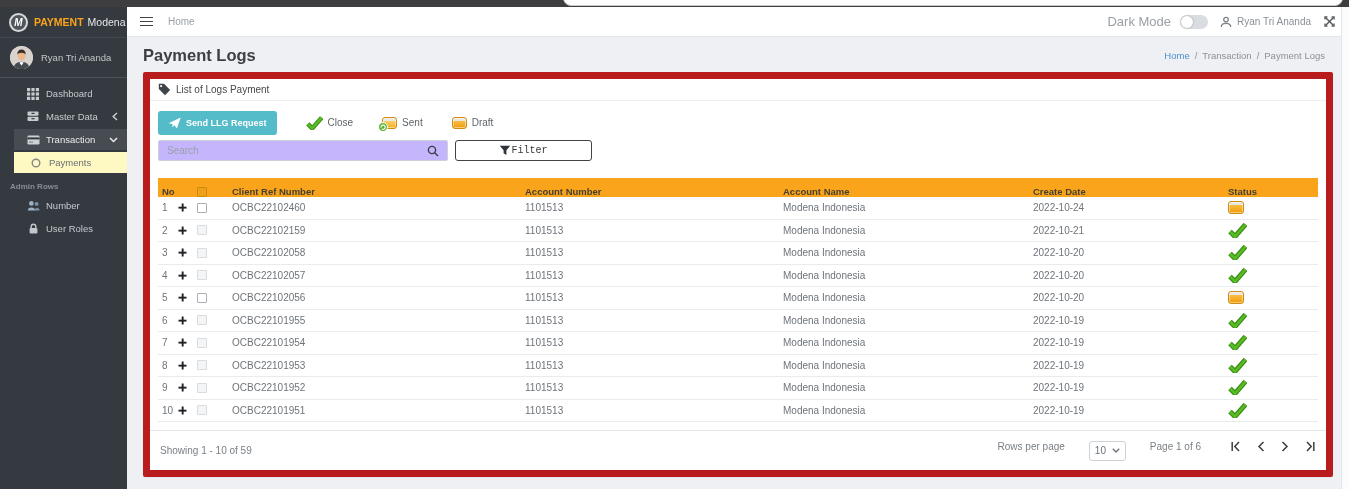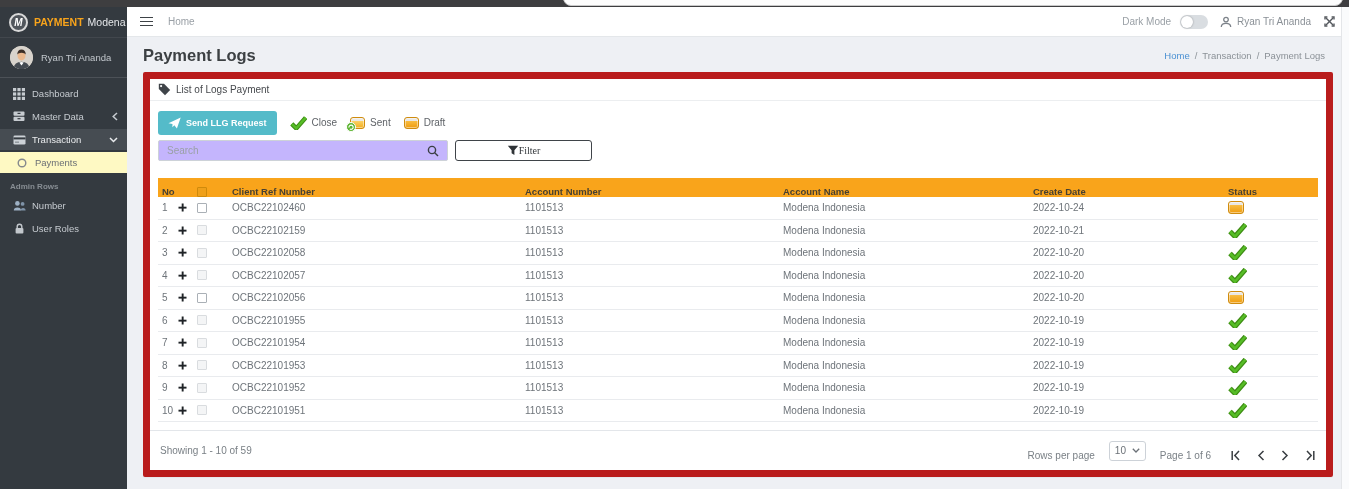--- a/index.html
+++ b/index.html
@@ -21,60 +21,60 @@
   .sidebar{position:absolute;left:0;top:7px;bottom:0;width:127px;background:var(--sidebar-bg);z-index:20;}
   .brand{height:31px;display:flex;align-items:center;padding-left:9px;border-bottom:1px solid rgba(255,255,255,0.07);}
   .logo-circle{width:19px;height:19px;border-radius:50%;background:#51565c;border:2px solid #d9d9d9;color:#fff;
     font-weight:bold;font-style:italic;font-size:10px;display:flex;align-items:center;justify-content:center;flex-shrink:0;}
   .brand-payment{color:var(--accent-orange);font-weight:bold;font-size:10.5px;margin-left:6px;}
   .brand-modena{color:#e4e6e8;font-size:10.5px;margin-left:4px;}
   .user-row{display:flex;align-items:center;padding:8px 10px;border-bottom:1px solid rgba(255,255,255,0.12);}
   .avatar{width:23px;height:23px;border-radius:50%;overflow:hidden;flex-shrink:0;background:#d8d3cc;}
   .user-name{color:#c2c7cc;font-size:9.5px;margin-left:8px;}
   .nav{padding-top:5px;}
-  .nav-item{height:21px;display:flex;align-items:center;padding:0 9px 0 12px;color:#c6cbd0;font-size:9.5px;margin-bottom:2px;cursor:default;}
+  .nav-item{height:21px;display:flex;align-items:center;padding:0 9px 0 12px;color:#c6cbd0;font-size:9.5px;margin-bottom:2px;cursor:default;margin-left:14px;}
   .nav-item .nicon{width:14px;margin-right:6px;display:flex;justify-content:center;align-items:center;}
   .nav-item .chev{margin-left:auto;display:flex;}
   .nav-item.highlight{background:#464c52;color:#e9ebed;}
   .nav-item.sub{padding-left:15px;}
   .nav-item.active{background:#fef9c3;color:#6b7075;}
   .section-label{color:#878d93;font-size:8px;font-weight:bold;padding:7px 0 4px 10px;}
   
   .topbar{position:absolute;left:127px;right:0;top:7px;height:30px;background:#fff;border-bottom:1px solid #e4e7ea;
     display:flex;align-items:center;z-index:15;}
   .hamburger{margin-left:13px;display:flex;flex-direction:column;gap:2.5px;cursor:pointer;}
   .hamburger i{display:block;width:13px;height:1.6px;background:#3d4246;}
   .topbar-home{margin-left:15px;color:#9aa0a6;font-size:10px;}
   .topbar-right{margin-left:auto;display:flex;align-items:center;padding-right:14px;}
-  .dark-mode-label{color:#9aa0a6;font-size:10px;}
+  .dark-mode-label{color:#9aa0a6;font-size:13px;}
   .toggle{width:28px;height:14px;border-radius:7px;background:#d9dde1;position:relative;margin:0 12px 0 9px;cursor:pointer;}
   .knob{position:absolute;left:1px;top:1px;width:12px;height:12px;border-radius:50%;background:#fff;box-shadow:0 0 2px rgba(0,0,0,0.35);}
   .topbar-user{display:flex;align-items:center;gap:5px;color:#8a9096;font-size:10px;margin-right:13px;cursor:pointer;}
   
   .main{position:absolute;left:127px;right:8px;top:37px;bottom:0;}
   .title-row{display:flex;align-items:center;padding:9px 16px 0 16px;}
   .page-title{font-size:16.5px;font-weight:bold;color:#3c4043;margin:0;}
   .breadcrumb{margin-left:auto;font-size:9.5px;color:#8b9197;display:flex;gap:5px;align-items:center;}
   .crumb-link{color:var(--link-blue);cursor:pointer;}
   
   .card{position:absolute;left:16px;right:8px;top:35px;height:405px;background:#fff;border:7px solid #b91c1c;border-radius:2px;
     box-shadow:0 1px 1px rgba(0,0,0,0.03);}
   .card-header{height:22px;display:flex;align-items:center;gap:5px;padding:0 8px;border-bottom:1px solid #eceef0;
     font-size:10px;color:#46494d;}
-  .toolbar-row{display:flex;align-items:center;margin:9px 8px 0 8px;gap:13px;height:25px;}
+  .toolbar-row{display:flex;align-items:center;margin:9px 8px 0 8px;gap:29px;height:25px;}
   .btn-send{background:var(--teal);color:#fff;font-size:9px;font-weight:bold;border:none;border-radius:3px;height:24px;
     padding:0 10px;display:flex;align-items:center;gap:5px;font-family:inherit;cursor:pointer;}
   .legend-item{display:flex;align-items:center;gap:5px;font-size:10px;color:#5f6368;}
   .search-row{display:flex;margin:5px 8px 0 8px;gap:7px;}
   .search-box{width:290px;height:21px;border:1px solid #cdd2d8;border-radius:2px;display:flex;align-items:center;background:#c4b5fd;}
   .search-box input{border:none;outline:none;flex:1;font-size:10px;padding:0 8px;color:#495057;font-family:inherit;background:transparent;}
   .search-box input::placeholder{color:#9aa0a6;}
   .search-mag{margin-right:8px;display:flex;}
   .btn-filter{width:137px;height:21px;border:1px solid #3f4449;border-radius:3px;background:#fff;display:flex;align-items:center;
-    justify-content:center;font-size:10px;color:#33373b;font-family:Liberation Serif, serif;cursor:pointer;}
+    justify-content:center;font-size:10px;color:#33373b;font-family:Liberation Mono, monospace;cursor:pointer;}
   
   .table-wrap{margin:17px 8px 0 8px;}
   .thead{display:flex;height:19px;background:var(--accent-orange);align-items:flex-end;font-size:9.5px;font-weight:bold;color:#474031;}
   .trow{display:flex;height:22.5px;align-items:center;border-bottom:1px solid #e9ebee;font-size:10px;color:#6e747a;}
   .cell{flex-shrink:0;}
   .c-no{width:20px;padding-left:4px;}
   .c-exp{width:19px;display:flex;align-items:center;}
   .c-chk{width:35px;display:flex;align-items:center;}
   .c-ref{width:293px;}
   .c-acct{width:258px;}
@@ -90,21 +90,21 @@
     background:linear-gradient(180deg,#e9e7e4 0%,#e9e7e4 28%,#f8bc42 30%,#ef9c0e 100%);
     box-shadow:inset 0 0 0 1px rgba(255,255,255,0.45);}
   .folder.sm{width:15px;height:12px;}
   .folder.yellow{background:linear-gradient(180deg,#ece9e4 0%,#ece9e4 26%,#fbd268 28%,#f3ae1e 100%);}
   .sent-wrap{position:relative;display:flex;}
   .badge-sync{position:absolute;left:-4px;bottom:-3px;width:10px;height:10px;border-radius:50%;background:#5cb430;
     border:1px solid #fff;display:flex;align-items:center;justify-content:center;}
   
   .card-footer{position:absolute;left:0;right:0;bottom:0;height:40px;border-top:1px solid #e3e6ea;display:flex;
     align-items:center;padding:0 10px;font-size:10px;color:#7a8086;}
-  .footer-right{margin-left:auto;display:flex;align-items:flex-end;gap:14px;}
+  .footer-right{margin-left:auto;display:flex;align-items:flex-start;gap:24px;}
   .rpp-select{width:37px;height:20px;border:1px solid #cdd2d8;border-radius:3px;display:flex;align-items:center;
     justify-content:space-between;padding:0 5px;color:#6b7177;cursor:pointer;background:#fff;}
   .pager{display:flex;gap:16px;align-items:center;margin-left:5px;}
   .pager span{display:flex;cursor:pointer;}
 </style>
 </head>
 <body>
 
 <div class="top-artifact">
   <div class="omnibox"></div>

